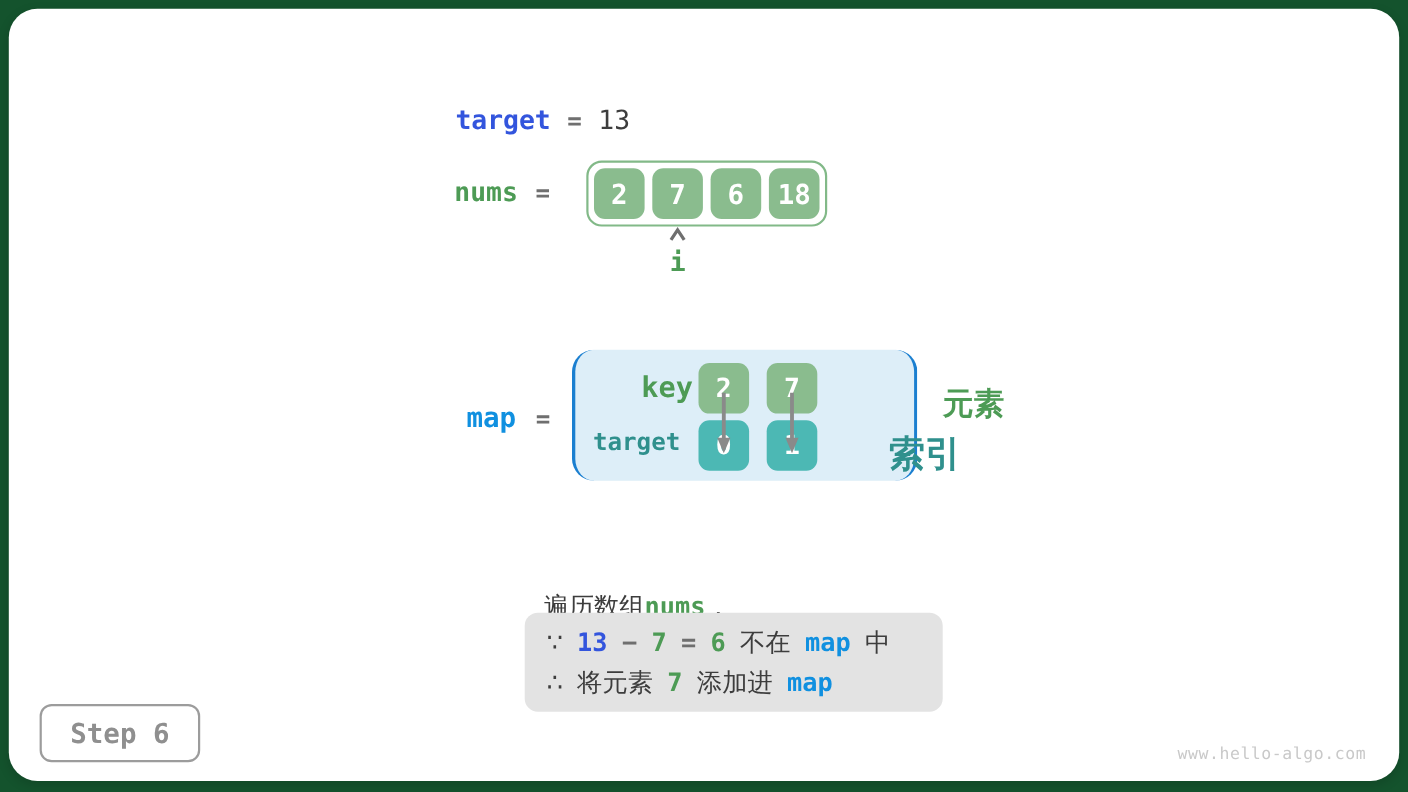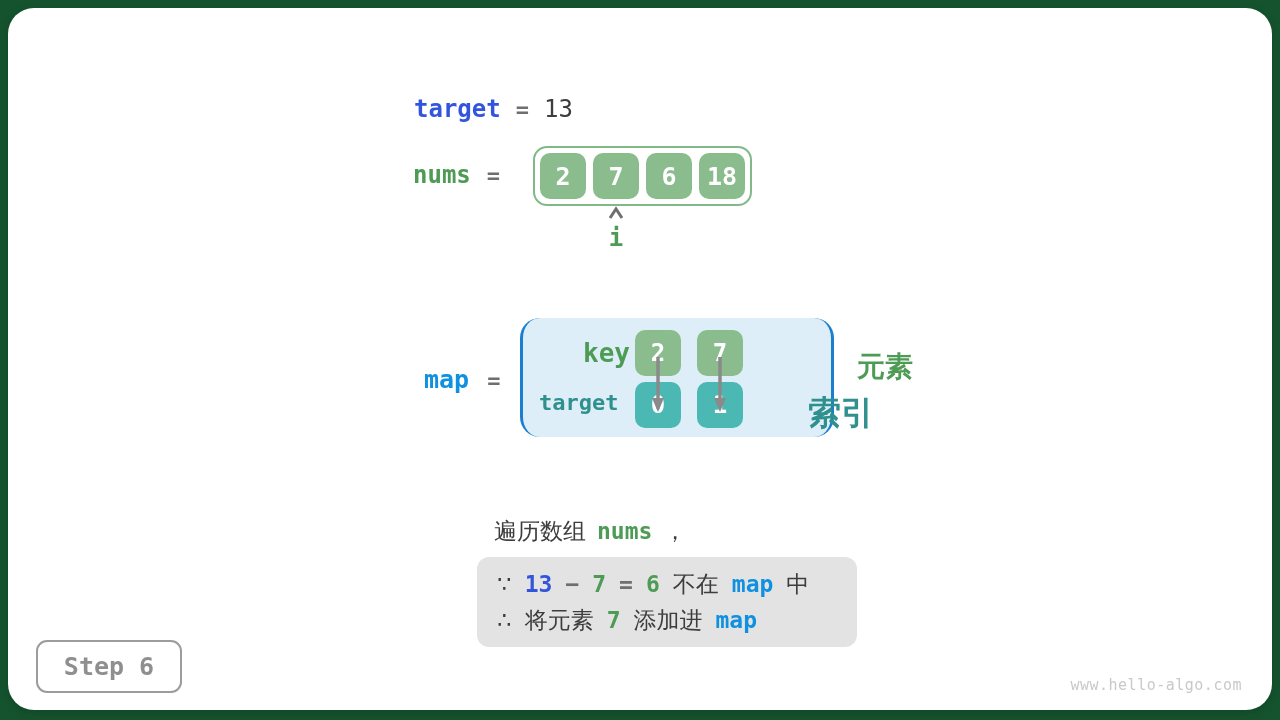--- a/index.html
+++ b/index.html
@@ -88,21 +88,21 @@
   .kv-arrow{position:absolute;width:16px;height:58px;}
   .kvarrow0{left:127px;top:38px;}
   .kvarrow1{left:189px;top:38px;}
 
   .legend-element{position:absolute;left:849px;top:340px;
     color:var(--green-text);font-weight:bold;font-size:28px;}
   .legend-index{position:absolute;left:800px;top:383px;
     color:var(--teal-text);font-weight:bold;font-size:33px;}
 
   
-  .caption{position:absolute;left:486px;top:508px;display:flex;align-items:baseline;gap:11px;
+  .caption{position:absolute;left:486px;top:528px;display:flex;align-items:baseline;
     color:var(--dark-text);font-size:23px;}
   .caption .code{color:var(--green-text);font-weight:bold;font-size:23px;}
 
   
   .note-box{
     position:absolute;left:469px;top:549px;width:380px;height:90px;
     background:var(--note-bg);border-radius:12px;
     display:flex;flex-direction:column;justify-content:center;gap:5px;
     padding:0 20px;
   }

